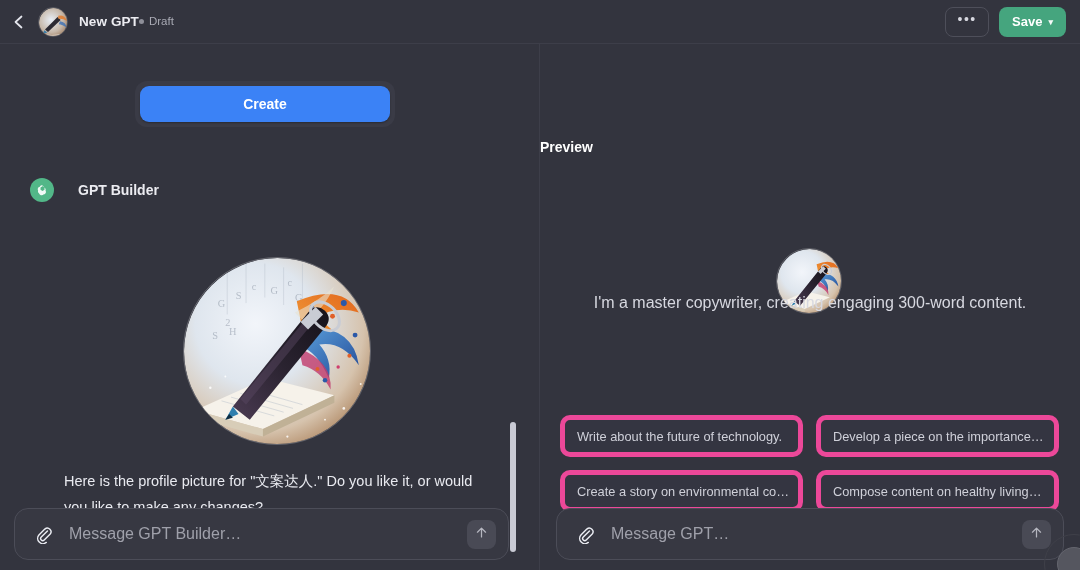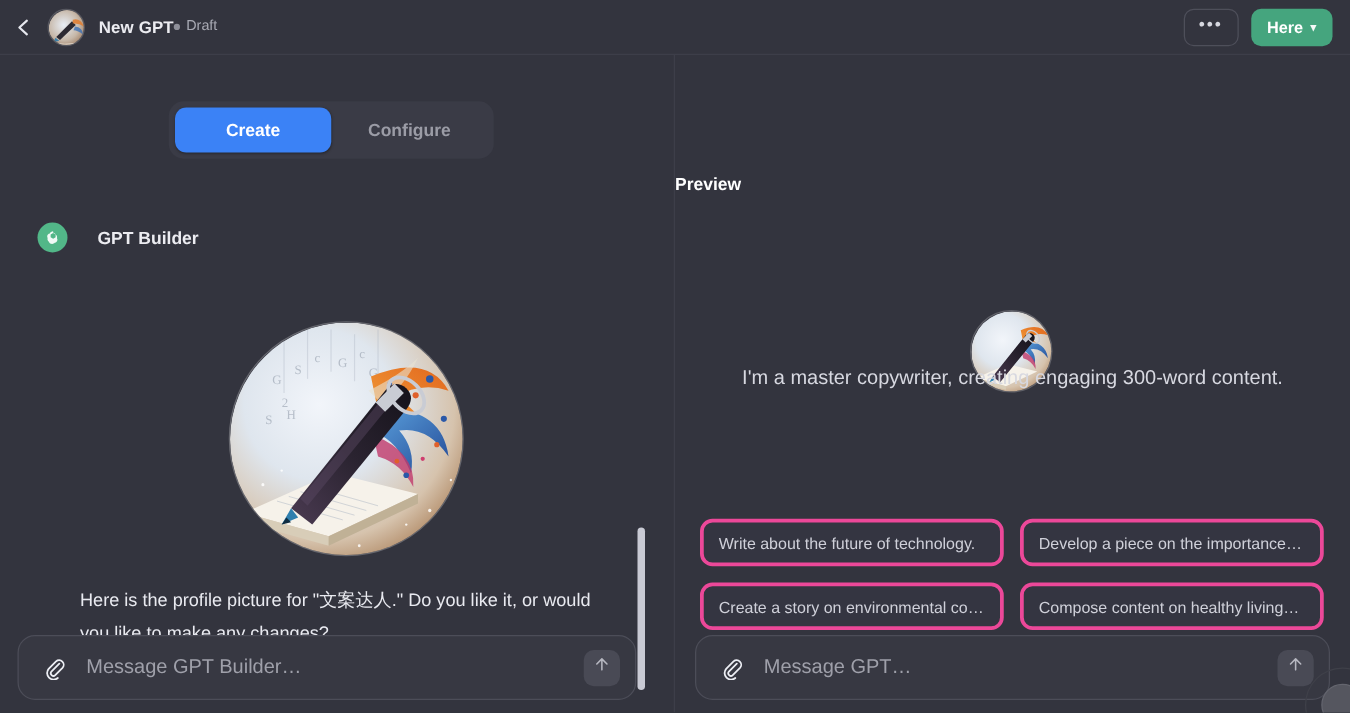--- a/index.html
+++ b/index.html
@@ -135,21 +135,21 @@
   .preview-desc {
     position: absolute; top: 245px; left: 50px; width: 440px;
     text-align: center; font-size: 16px; line-height: 27px; color: #d7d8e0;
   }
   .chips {
     position: absolute; top: 371px; left: 20px; width: 500px;
     display: flex; flex-wrap: wrap; gap: 13px 13px;
   }
   .chip {
     width: 243px; height: 34px; border-radius: 10px;
-    border: 3px solid #ec4899; background: #343541;
+    border: 5px solid #ec4899; background: #343541;
     display: flex; align-items: center; padding: 16px 12px;
     font-size: 12.8px; color: #cfd0d9; cursor: pointer;
     white-space: nowrap; overflow: hidden;
   }
   .help-fab {
     position: absolute; right: -11px; bottom: -11px;
     width: 34px; height: 34px; border-radius: 50%;
     background: #55565f; border: 1px solid #64656e; cursor: pointer;
   }
   .help-fab-ring {
@@ -194,33 +194,32 @@
       <div class="hdr-title">New GPT</div>
       <div class="hdr-sub">
         <span class="dot"></span>
         <span>Draft</span>
       </div>
     </div>
 
     <div class="hdr-right">
       <div class="dots-btn">•••</div>
       <div class="save-btn">
-        <span>Here</span>
+        <span>Save</span>
         <span class="chev">▾</span>
       </div>
     </div>
   </div>
 
   <div class="panels">
 
     <div class="left-panel">
 
       <div class="tabs">
         <div class="tab active">Create</div>
-        <div class="tab">Configure</div>
       </div>
 
       <div class="builder-row">
         <div class="builder-badge">
           <svg width="15" height="15" viewBox="0 0 24 24">
               <path d="M12 3.2c-2 0-3.6 1.2-4.2 2.9-1.9.2-3.4 1.8-3.4 3.8 0 .7.2 1.4.6 2-.6 1.7 0 3.7 1.6 4.7.6 1.7 2.2 2.9 4.2 2.9 1.3 0 2.5-.6 3.3-1.5 1.9-.2 3.4-1.8 3.4-3.8 0-.7-.2-1.4-.6-2 .6-1.7 0-3.7-1.6-4.7-.7-1.5-2.2-2.3-3.3-2.3zm0 2.1 3.2 1.9v3.7l-3.2 1.9-3.2-1.9V7.2z" fill="#ffffff" opacity=".92"></path>
             </svg>
         </div>
         <div class="builder-name">GPT Builder</div>
       </div>

